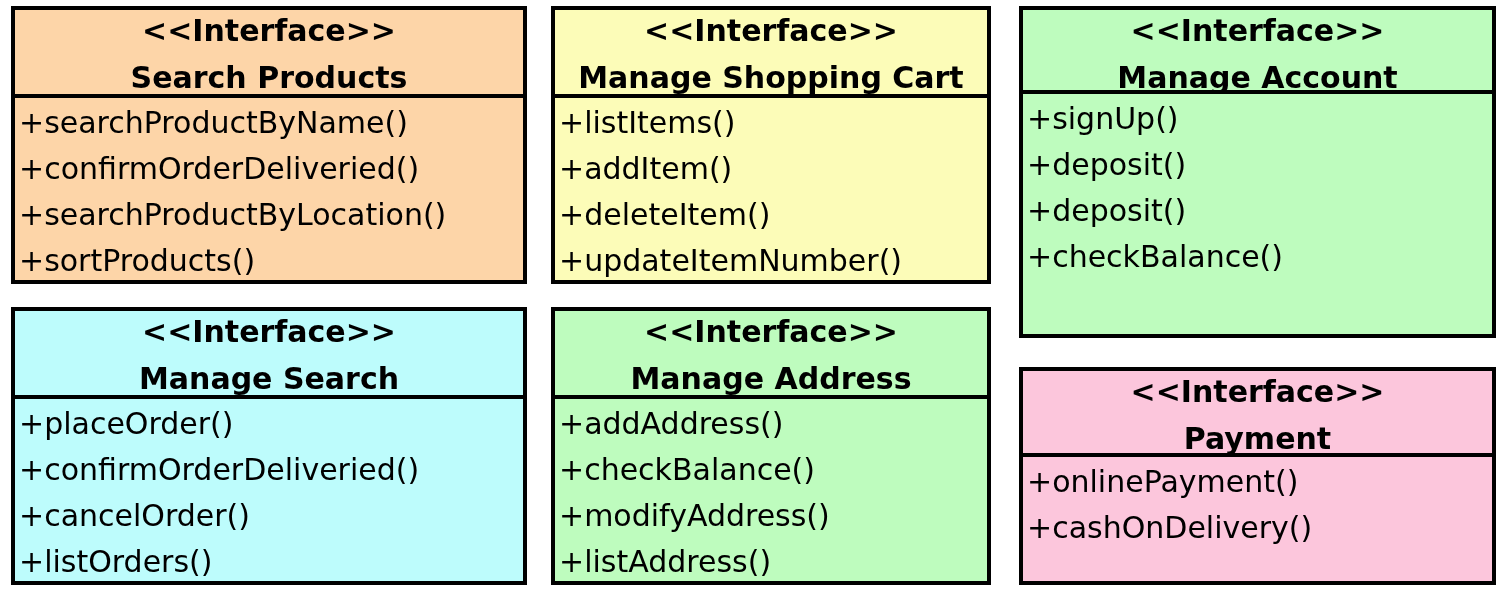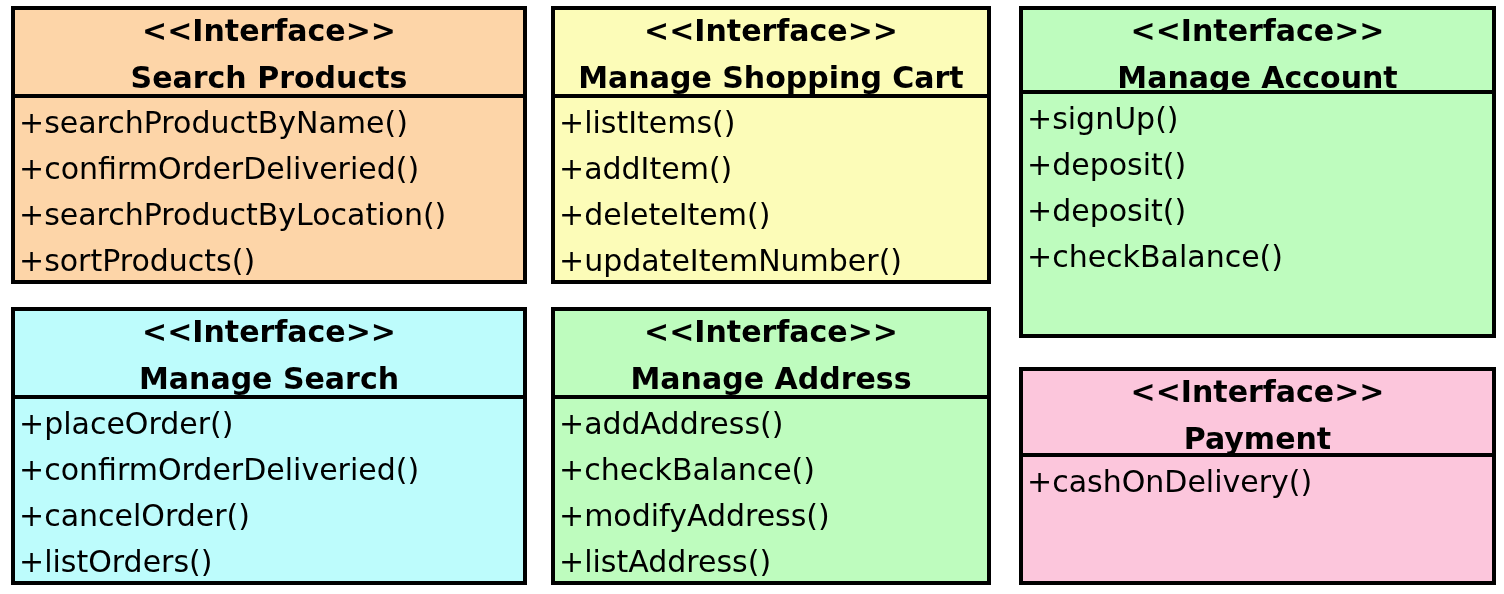--- a/index.html
+++ b/index.html
@@ -149,17 +149,18 @@
       <div class="op">+listAddress()</div>
     </div>
   </div>
 
   <div class="uml-class" id="box-payment" style="background: rgb(252, 198, 220);">
     <div class="uml-header">
       <span class="stereotype">&lt;&lt;Interface&gt;&gt;</span>
       <span class="class-name">Payment</span>
     </div>
     <div class="uml-ops">
+      <div class="op">+onlinePayment()</div>
       <div class="op">+cashOnDelivery()</div>
     </div>
   </div>
 
 </div>
 
 </body></html>

